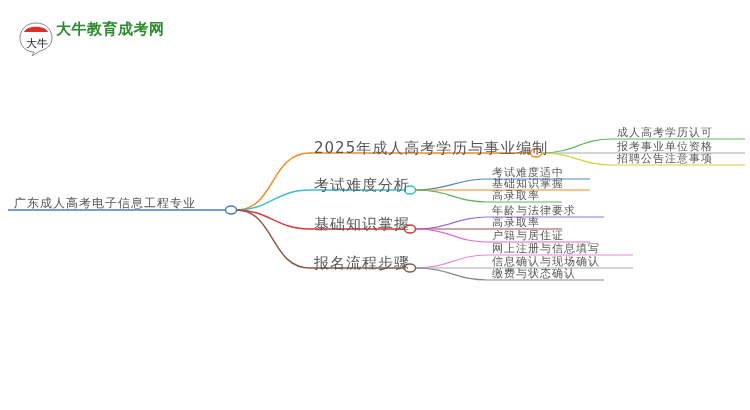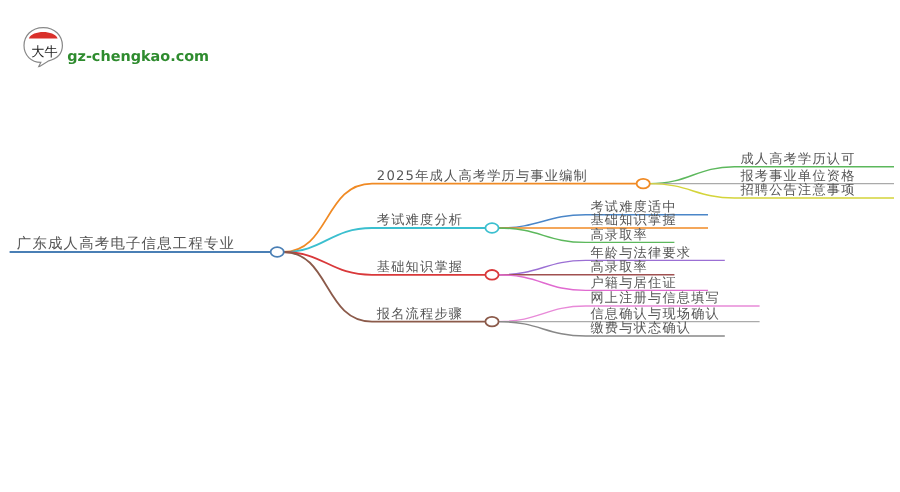--- a/index.html
+++ b/index.html
@@ -7,33 +7,33 @@
       width: 750px; height: 410px; background: #ffffff; position: relative; overflow: hidden;
       font-family: "DejaVu Sans", "Liberation Sans", sans-serif;
     }
     .logo { position: absolute; left: 18px; top: 18px; width: 150px; height: 44px; }
     .logo-badge { position: absolute; left: 0; top: 2px; width: 36px; height: 36px; }
     .logo-title { position: absolute; left: 38px; top: 2px; font-size: 15px; font-weight: bold; color: #2e8b2e; letter-spacing: 0.5px; white-space: nowrap; }
     .logo-url { position: absolute; left: 38px; top: 22px; font-size: 12px; font-weight: bold; color: #2e8b2e; white-space: nowrap; }
     svg.map { position: absolute; left: 0; top: 0; }
     .node { position: absolute; white-space: nowrap; color: #555; letter-spacing: 1px; line-height: 1; text-align: center; }
     .root { font-size: 12px; }
-    .branch { font-size: 11px; }
+    .branch { font-size: 15px; }
     .leaf { font-size: 11px; }
   </style>
 </head>
 <body>
 
 <div class="logo">
   <svg class="logo-badge" viewBox="0 0 36 36">
     <path d="M18 3 C8 3 2 10 2 18 C2 26 8 32 16 32 L14 36 L22 31 C30 29 34 24 34 18 C34 10 28 3 18 3 Z" fill="#fff" stroke="#888" stroke-width="1"></path>
     <path d="M6 12 C9 5 27 5 30 12 Z" fill="#d9302a"></path>
     <text x="8" y="27" font-size="11" font-family="DejaVu Serif, serif" fill="#222">大牛</text>
   </svg>
-  <div class="logo-url">gz-chengkao.com</div>
+  <div class="logo-title">大牛教育成考网</div>
 </div>
 
 <svg class="map" width="750" height="410">
 
   <line x1="8" y1="210" x2="226" y2="210" stroke="#4a7fb5" stroke-width="1.5"></line>
 
   <path d="M236 210 C275 210 270 153 310 153 L530 153" fill="none" stroke="#f08a24" stroke-width="1.5"></path>
   <path d="M236 210 C270 210 275 190 310 190 L405 190" fill="none" stroke="#3bbfcf" stroke-width="1.5"></path>
   <path d="M236 210 C270 210 275 229 310 229 L405 229" fill="none" stroke="#d9383a" stroke-width="1.5"></path>
   <path d="M236 210 C275 210 270 268 310 268 L405 268" fill="none" stroke="#8b5a4a" stroke-width="1.5"></path>

